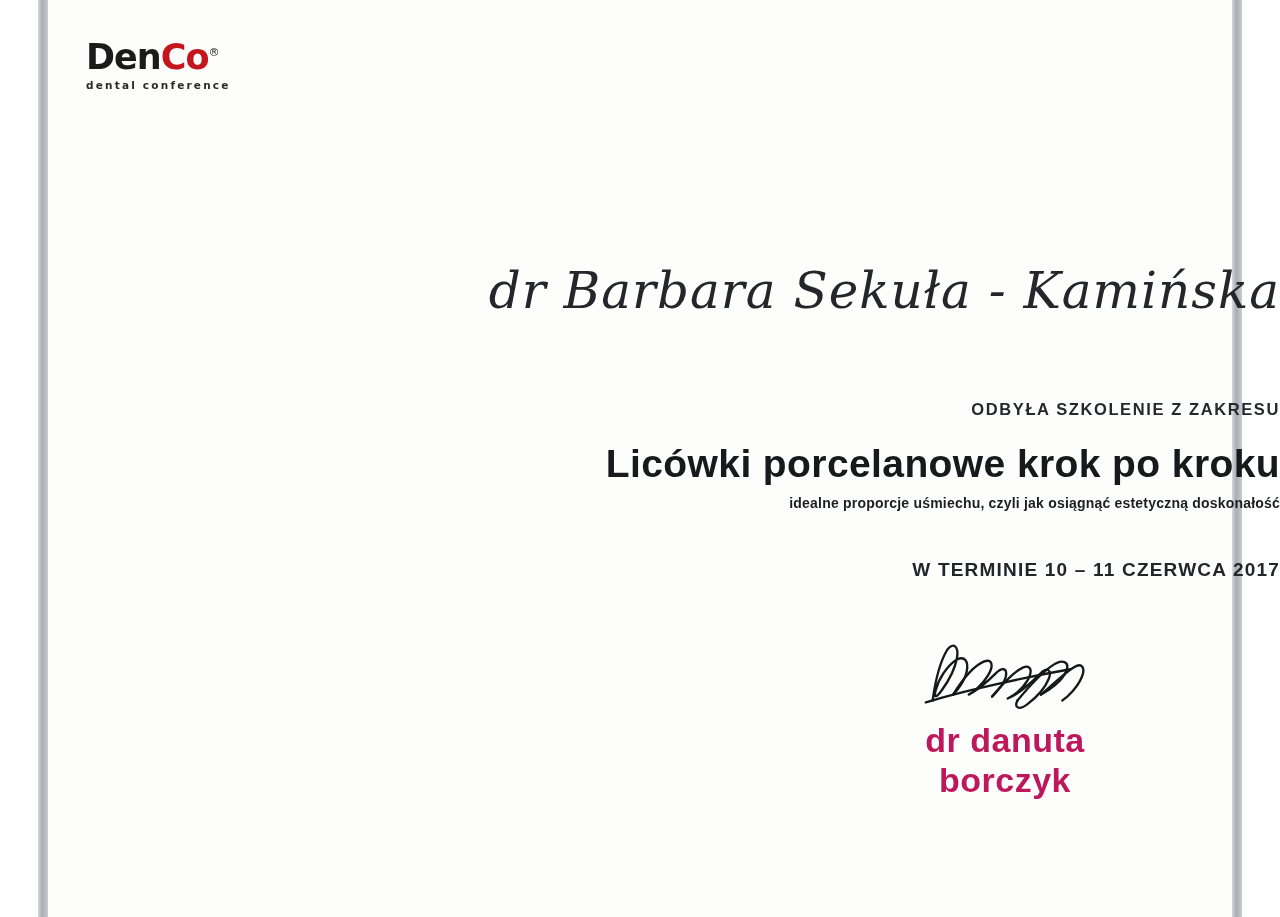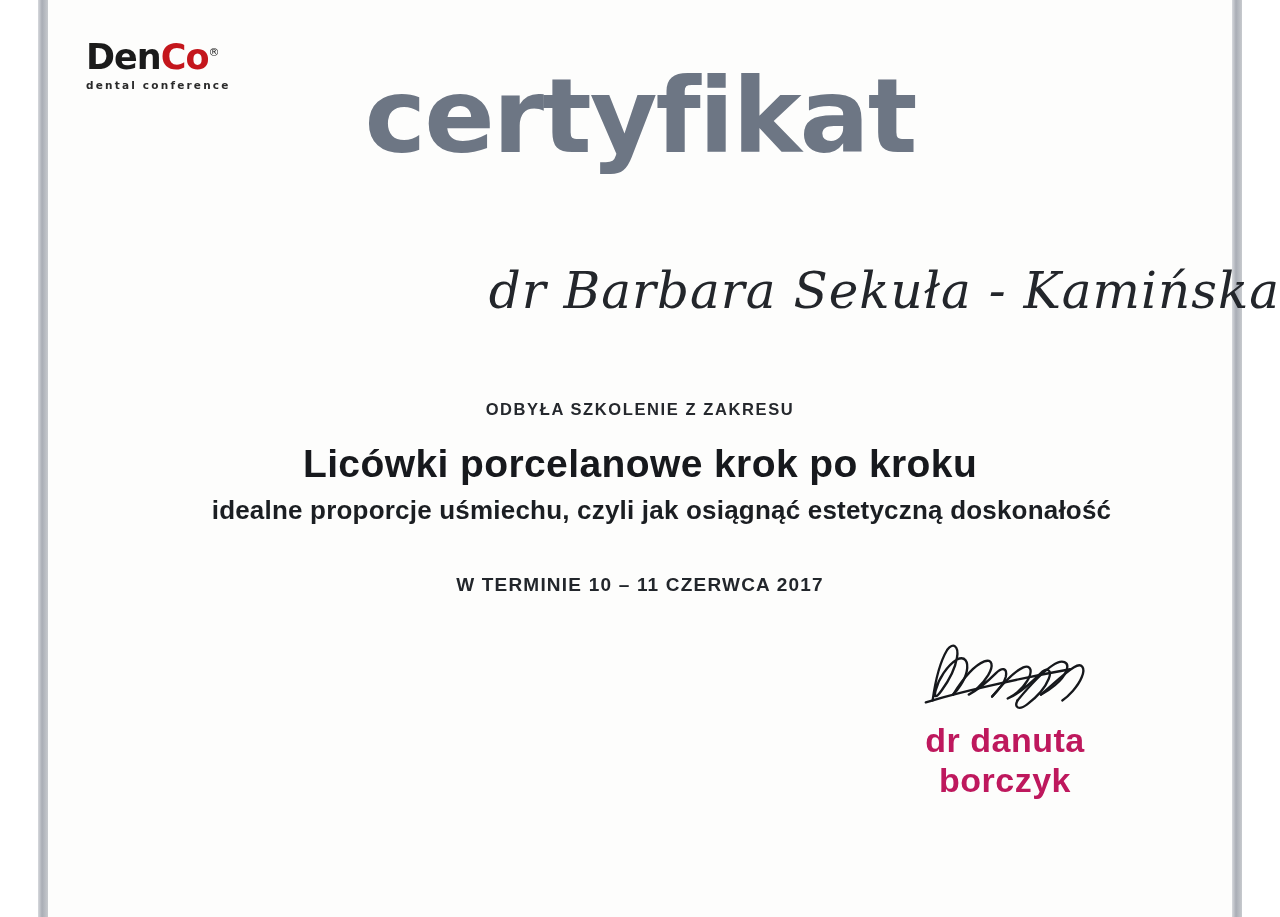--- a/index.html
+++ b/index.html
@@ -105,21 +105,21 @@
     color: #23262b;
     letter-spacing: 1px;
   }
 
   
   .body-block {
     position: absolute;
     left: 0;
     right: 0;
     top: 400px;
-    text-align: center;
+    text-align: right;
     color: #1e2024;
   }
   .line-intro {
     font-family: "Liberation Sans", sans-serif;
     font-size: 16.5px;
     letter-spacing: 1.6px;
     font-weight: 600;
     text-transform: uppercase;
     color: #25282d;
   }
@@ -129,21 +129,21 @@
     font-size: 39px;
     font-weight: bold;
     letter-spacing: 0.4px;
     color: #17191d;
     text-transform: lowercase;
   }
   .course-title::first-letter { text-transform: uppercase; }
   .course-sub {
     margin-top: 9px;
     font-family: "Liberation Sans", sans-serif;
-    font-size: 26px;
+    font-size: 14px;
     font-weight: 600;
     letter-spacing: 0.2px;
     color: #1b1e22;
     padding-left: 43px;
   }
   .date-line {
     margin-top: 48px;
     font-family: "Liberation Sans", sans-serif;
     font-size: 19px;
     letter-spacing: 1.2px;
@@ -222,21 +222,20 @@
   <div class="edge-bar left"></div>
   <div class="edge-bar right"></div>
 
   <div class="logo">
     <div class="logo-word">
       <span>Den</span><span class="red">Co</span><span class="logo-reg">®</span>
     </div>
     <div class="logo-sub">dental conference</div>
   </div>
 
-  <div class="title">certyfikat</div>
 
   <div class="recipient">dr Barbara Sekuła - Kamińska</div>
 
   <div class="body-block">
     <div class="line-intro">odbyła szkolenie z zakresu</div>
     <div class="course-title">Licówki porcelanowe krok po kroku</div>
     <div class="course-sub">idealne proporcje uśmiechu, czyli jak osiągnąć estetyczną doskonałość</div>
     <div class="date-line">w terminie 10 – 11 czerwca 2017</div>
   </div>
 

